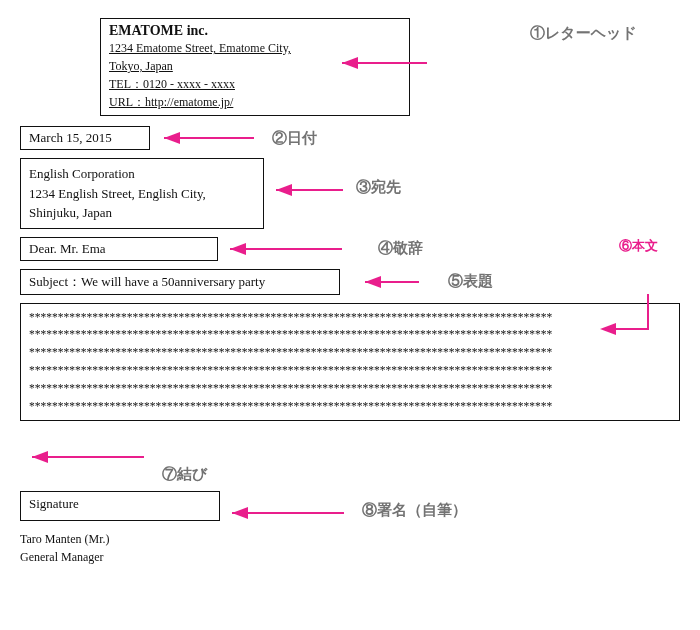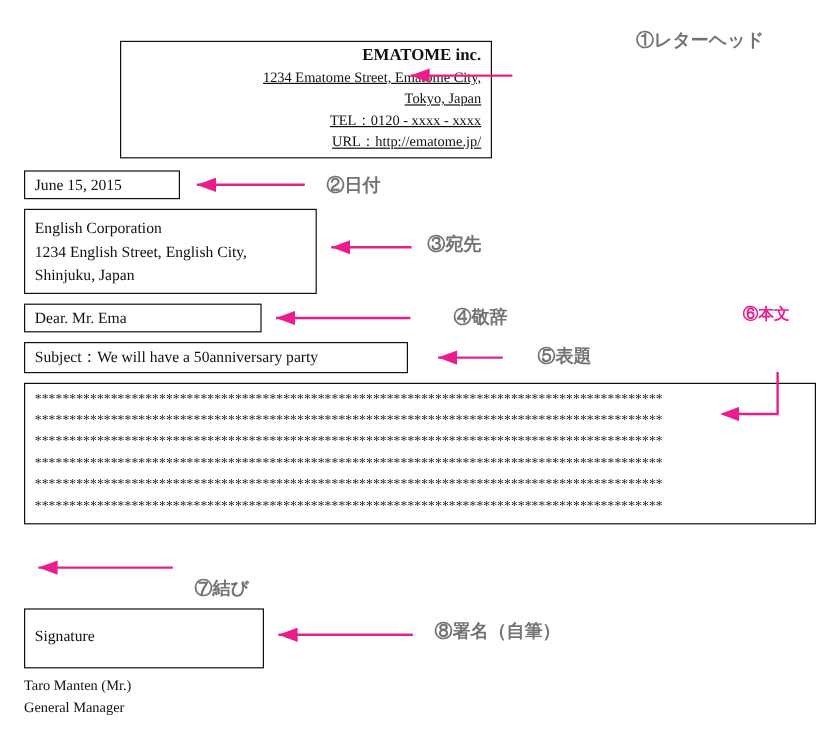--- a/index.html
+++ b/index.html
@@ -14,24 +14,23 @@
       position: relative;
     }
 
     .page {
       padding: 18px 20px 10px 20px;
       position: relative;
     }
     .letterhead-box {
       border: 1.5px solid #111;
       padding: 8px 18px;
-      text-align: right;
+      text-align: left;
       width: 310px;
       margin-left: 40px;
-      margin-top: 16px;
     }
     .letterhead-box .company-name {
       font-weight: bold;
       font-size: 14px;
     }
     .letterhead-box .company-info {
       font-size: 12px;
       line-height: 1.5;
       text-decoration: underline;
     }
@@ -88,23 +87,23 @@
     .closing-box {
       border: 1.5px solid #111;
       padding: 3px 8px;
       width: 145px;
       display: inline-block;
     }
 
     
     .signature-box {
       border: 1.5px solid #111;
-      padding: 14px 8px;
+      padding: 4px 8px;
       width: 200px;
-      height: 50px;
+      height: 30px;
       display: inline-block;
     }
 
     .name-info {
       margin-top: 4px;
       font-size: 12px;
       line-height: 1.5;
     }
 
     .row-flex {
@@ -147,21 +146,21 @@
           <polygon points="0 0, 8 3, 0 6" fill="#e91e8c"></polygon>
         </marker>
       </defs>
       <line x1="95" y1="15" x2="10" y2="15" stroke="#e91e8c" stroke-width="2" marker-end="url(#arrowhead1)"></line>
     </svg>
     <div class="pink-label" style="margin-left:120px; margin-top:6px;">①レターヘッド</div>
   </div>
 
   <div class="row-flex" style="margin-bottom:8px; position:relative;">
     <div class="section-box date-box">
-      <span>June 15, 2015</span>
+      <span>March 15, 2015</span>
     </div>
 
     <svg style="margin-left:4px;" width="110" height="24" viewBox="0 0 110 24">
       <defs>
         <marker id="arrowhead2" markerWidth="8" markerHeight="6" refX="8" refY="3" orient="auto">
           <polygon points="0 0, 8 3, 0 6" fill="#e91e8c"></polygon>
         </marker>
       </defs>
       <line x1="100" y1="12" x2="10" y2="12" stroke="#e91e8c" stroke-width="2" marker-end="url(#arrowhead2)"></line>
     </svg>

